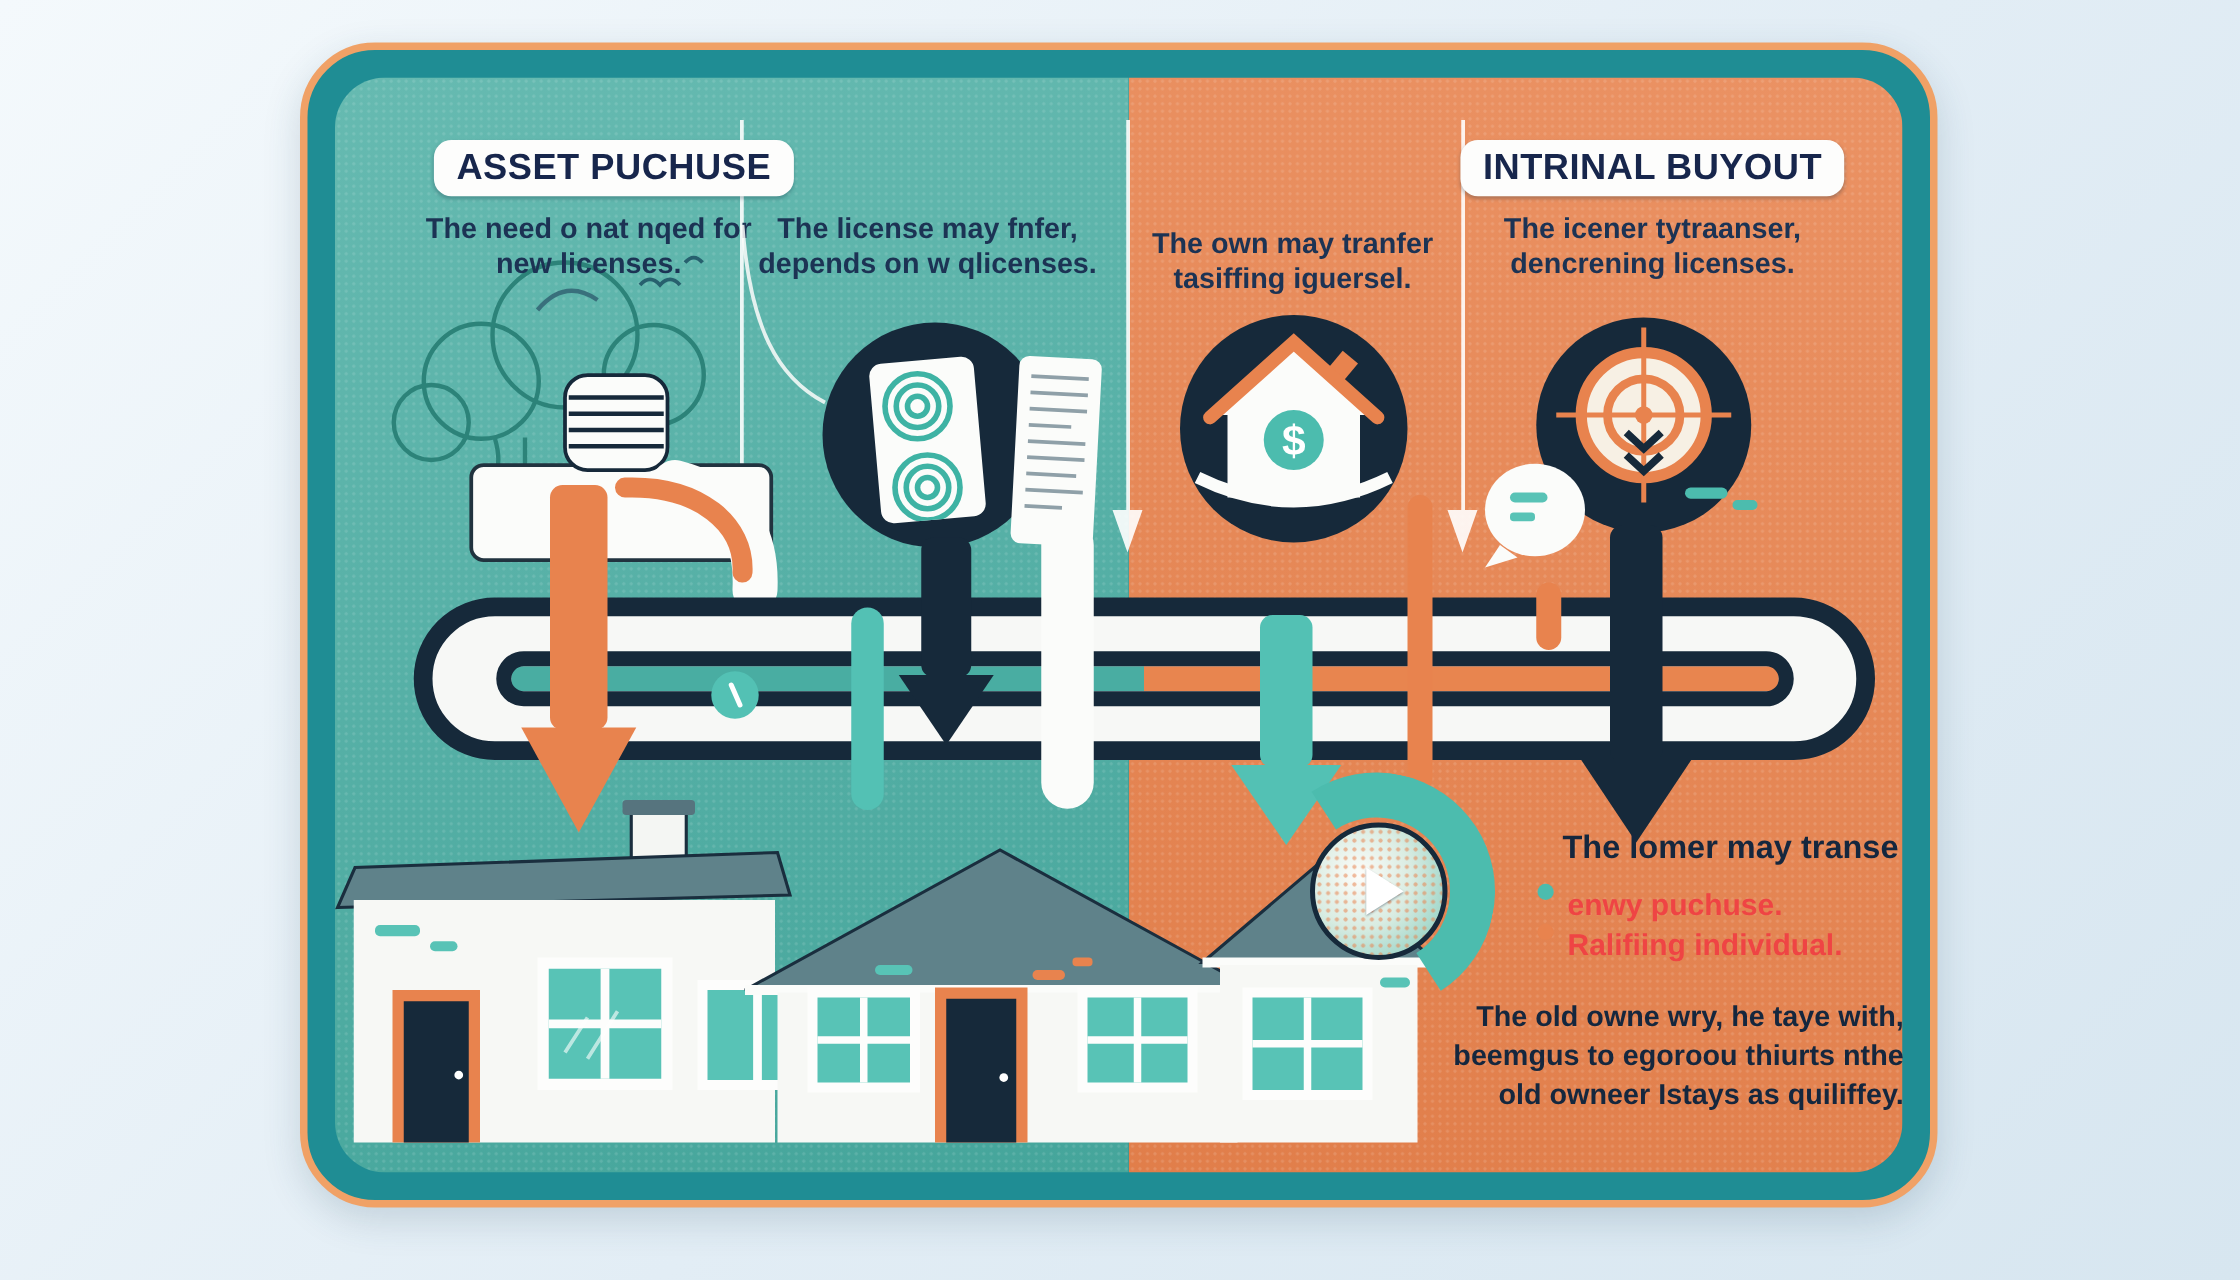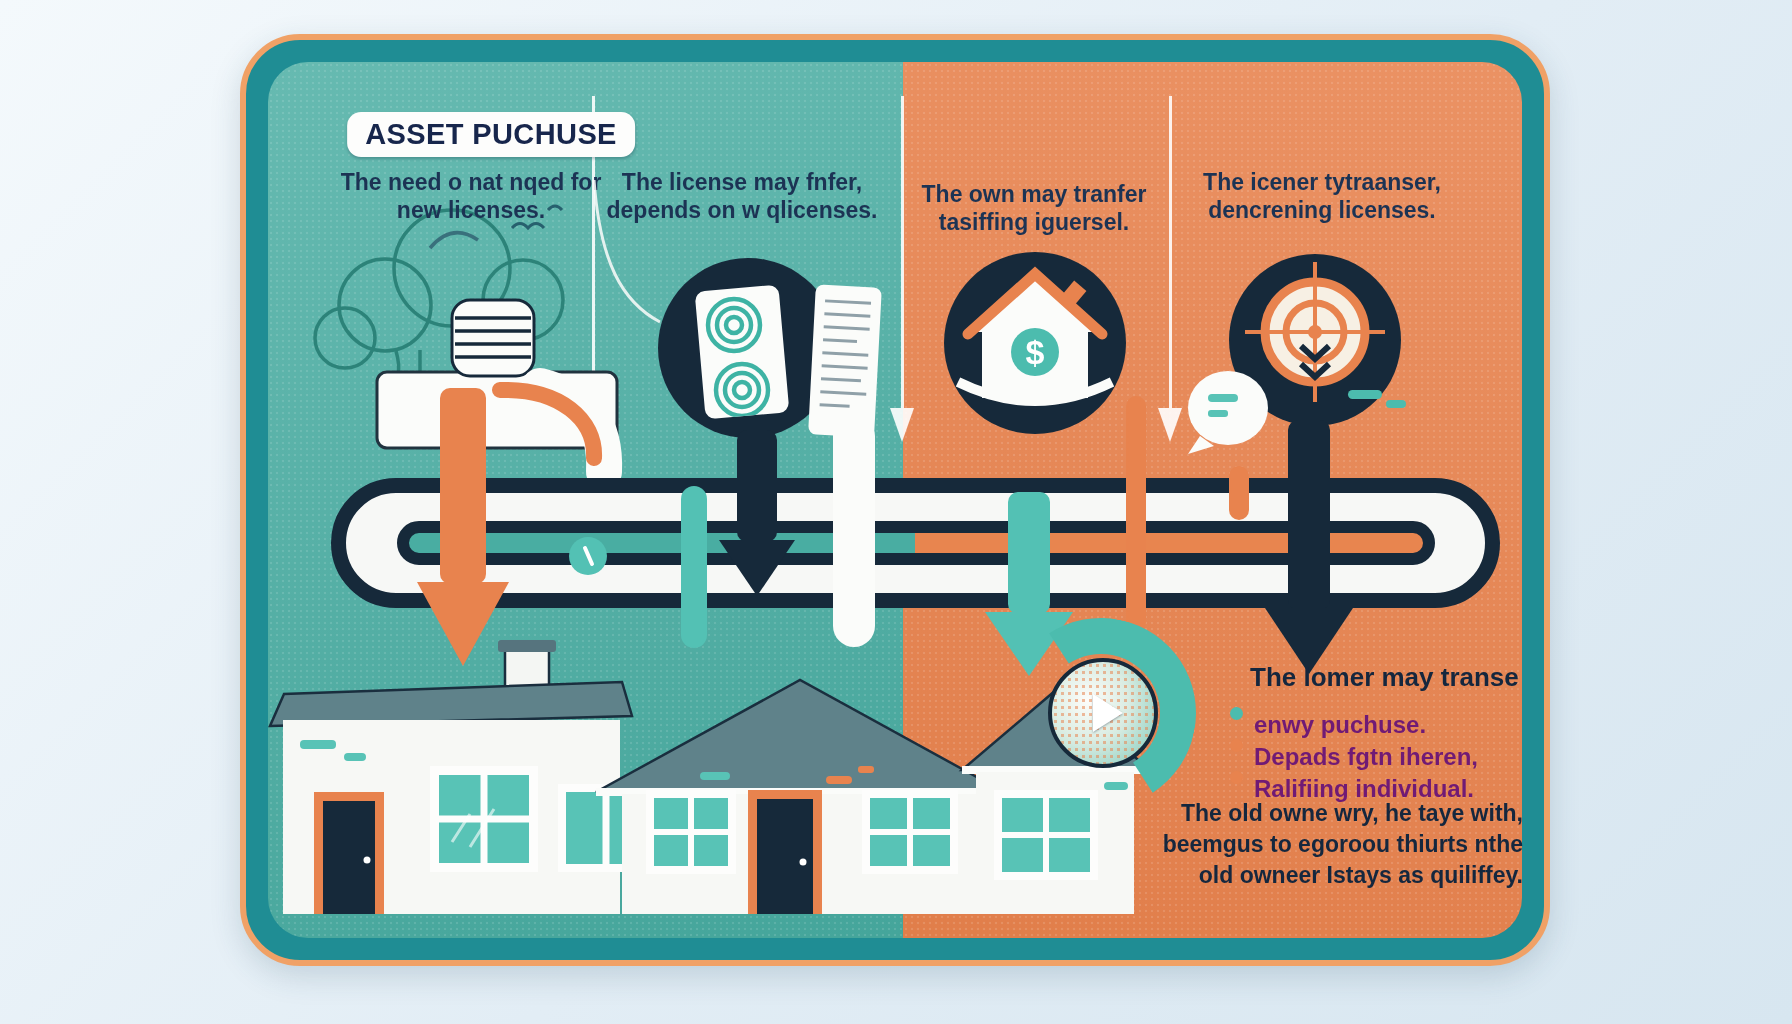--- a/index.html
+++ b/index.html
@@ -91,41 +91,42 @@
     border-left:30px solid #fff;border-top:19px solid transparent;border-bottom:19px solid transparent;
     filter:drop-shadow(0 1px 1px rgba(20,40,60,.4));
   }
 
   
   .note-head{position:absolute;left:1250px;top:662px;z-index:6;
     font-size:26px;font-weight:700;color:#15273e;white-space:nowrap;}
   .bullets{position:absolute;left:1230px;top:697px;z-index:6;}
   .bullet{display:flex;align-items:center;gap:11px;height:32px;}
   .dot{width:13px;height:13px;border-radius:50%;flex:0 0 auto;}
-  .blabel{font-size:24px;color:#701a75;white-space:nowrap;margin-top:24px;}
+  .blabel{font-size:24px;color:#ef4444;white-space:nowrap;margin-top:24px;}
   .b800{font-weight:800;} .b600{font-weight:600;}
   .para{position:absolute;left:1143px;top:798px;z-index:6;width:380px;
     font-size:23px;line-height:31px;color:#15273e;text-align:right;}
   .para .pl{white-space:nowrap;}
 </style>
 </head>
 <body>
 
 <div class="stage">
   <div class="card"></div>
   <div class="half left"></div>
   <div class="half right"></div>
 
   <div class="divider" style="left:592px;top:96px;height:354px;"></div>
   <div class="divider" style="left:901px;top:96px;height:312px;"></div>
   <div class="div-head" style="left:890px;top:408px;"></div>
   <div class="divider" style="left:1169px;top:96px;height:312px;"></div>
   <div class="div-head" style="left:1158px;top:408px;"></div>
 
   <div class="hdr" style="left:491px;top:112px;">ASSET PUCHUSE</div>
+  <div class="hdr" style="left:1322px;top:112px;">INTRINAL BUYOUT</div>
 
   <div class="sub" style="left:471px;top:168px;width:290px;">The need o nat nqed for new licenses.</div>
   <div class="sub" style="left:742px;top:168px;width:290px;">The license may fnfer, depends on w qlicenses.</div>
   <div class="sub" style="left:1034px;top:180px;width:250px;">The own may tranfer tasiffing iguersel.</div>
   <div class="sub" style="left:1322px;top:168px;width:280px;">The icener tytraanser, dencrening licenses.</div>
 
   <svg class="art low" viewBox="0 0 1792 1024">
 
     <g stroke="#2c8379" stroke-width="3.5" fill="none">
       <circle cx="385" cy="305" r="46"></circle>
@@ -281,24 +282,20 @@
   </div>
 
   <div class="note-head">The lomer may transe</div>
   <div class="bullets">
     <div class="bullet">
       <span class="dot" style="background: rgb(76, 188, 174);"></span>
       <span class="blabel b800">enwy puchuse.</span>
     </div>
     <div class="bullet">
       <span class="dot" style="background: rgb(232, 131, 78);"></span>
-      <span class="blabel b600">Depads fgtn iheren,</span>
-    </div>
-    <div class="bullet">
-      <span class="dot" style="background: rgb(232, 131, 78);"></span>
       <span class="blabel b800">Ralifiing individual.</span>
     </div>
   </div>
   <div class="para">
     <div class="pl b600">The old owne wry, he taye with,</div>
     <div class="pl b600">beemgus to egoroou thiurts nthe</div>
     <div class="pl b800">old owneer Istays as quiliffey.</div>
   </div>
 </div>
 

